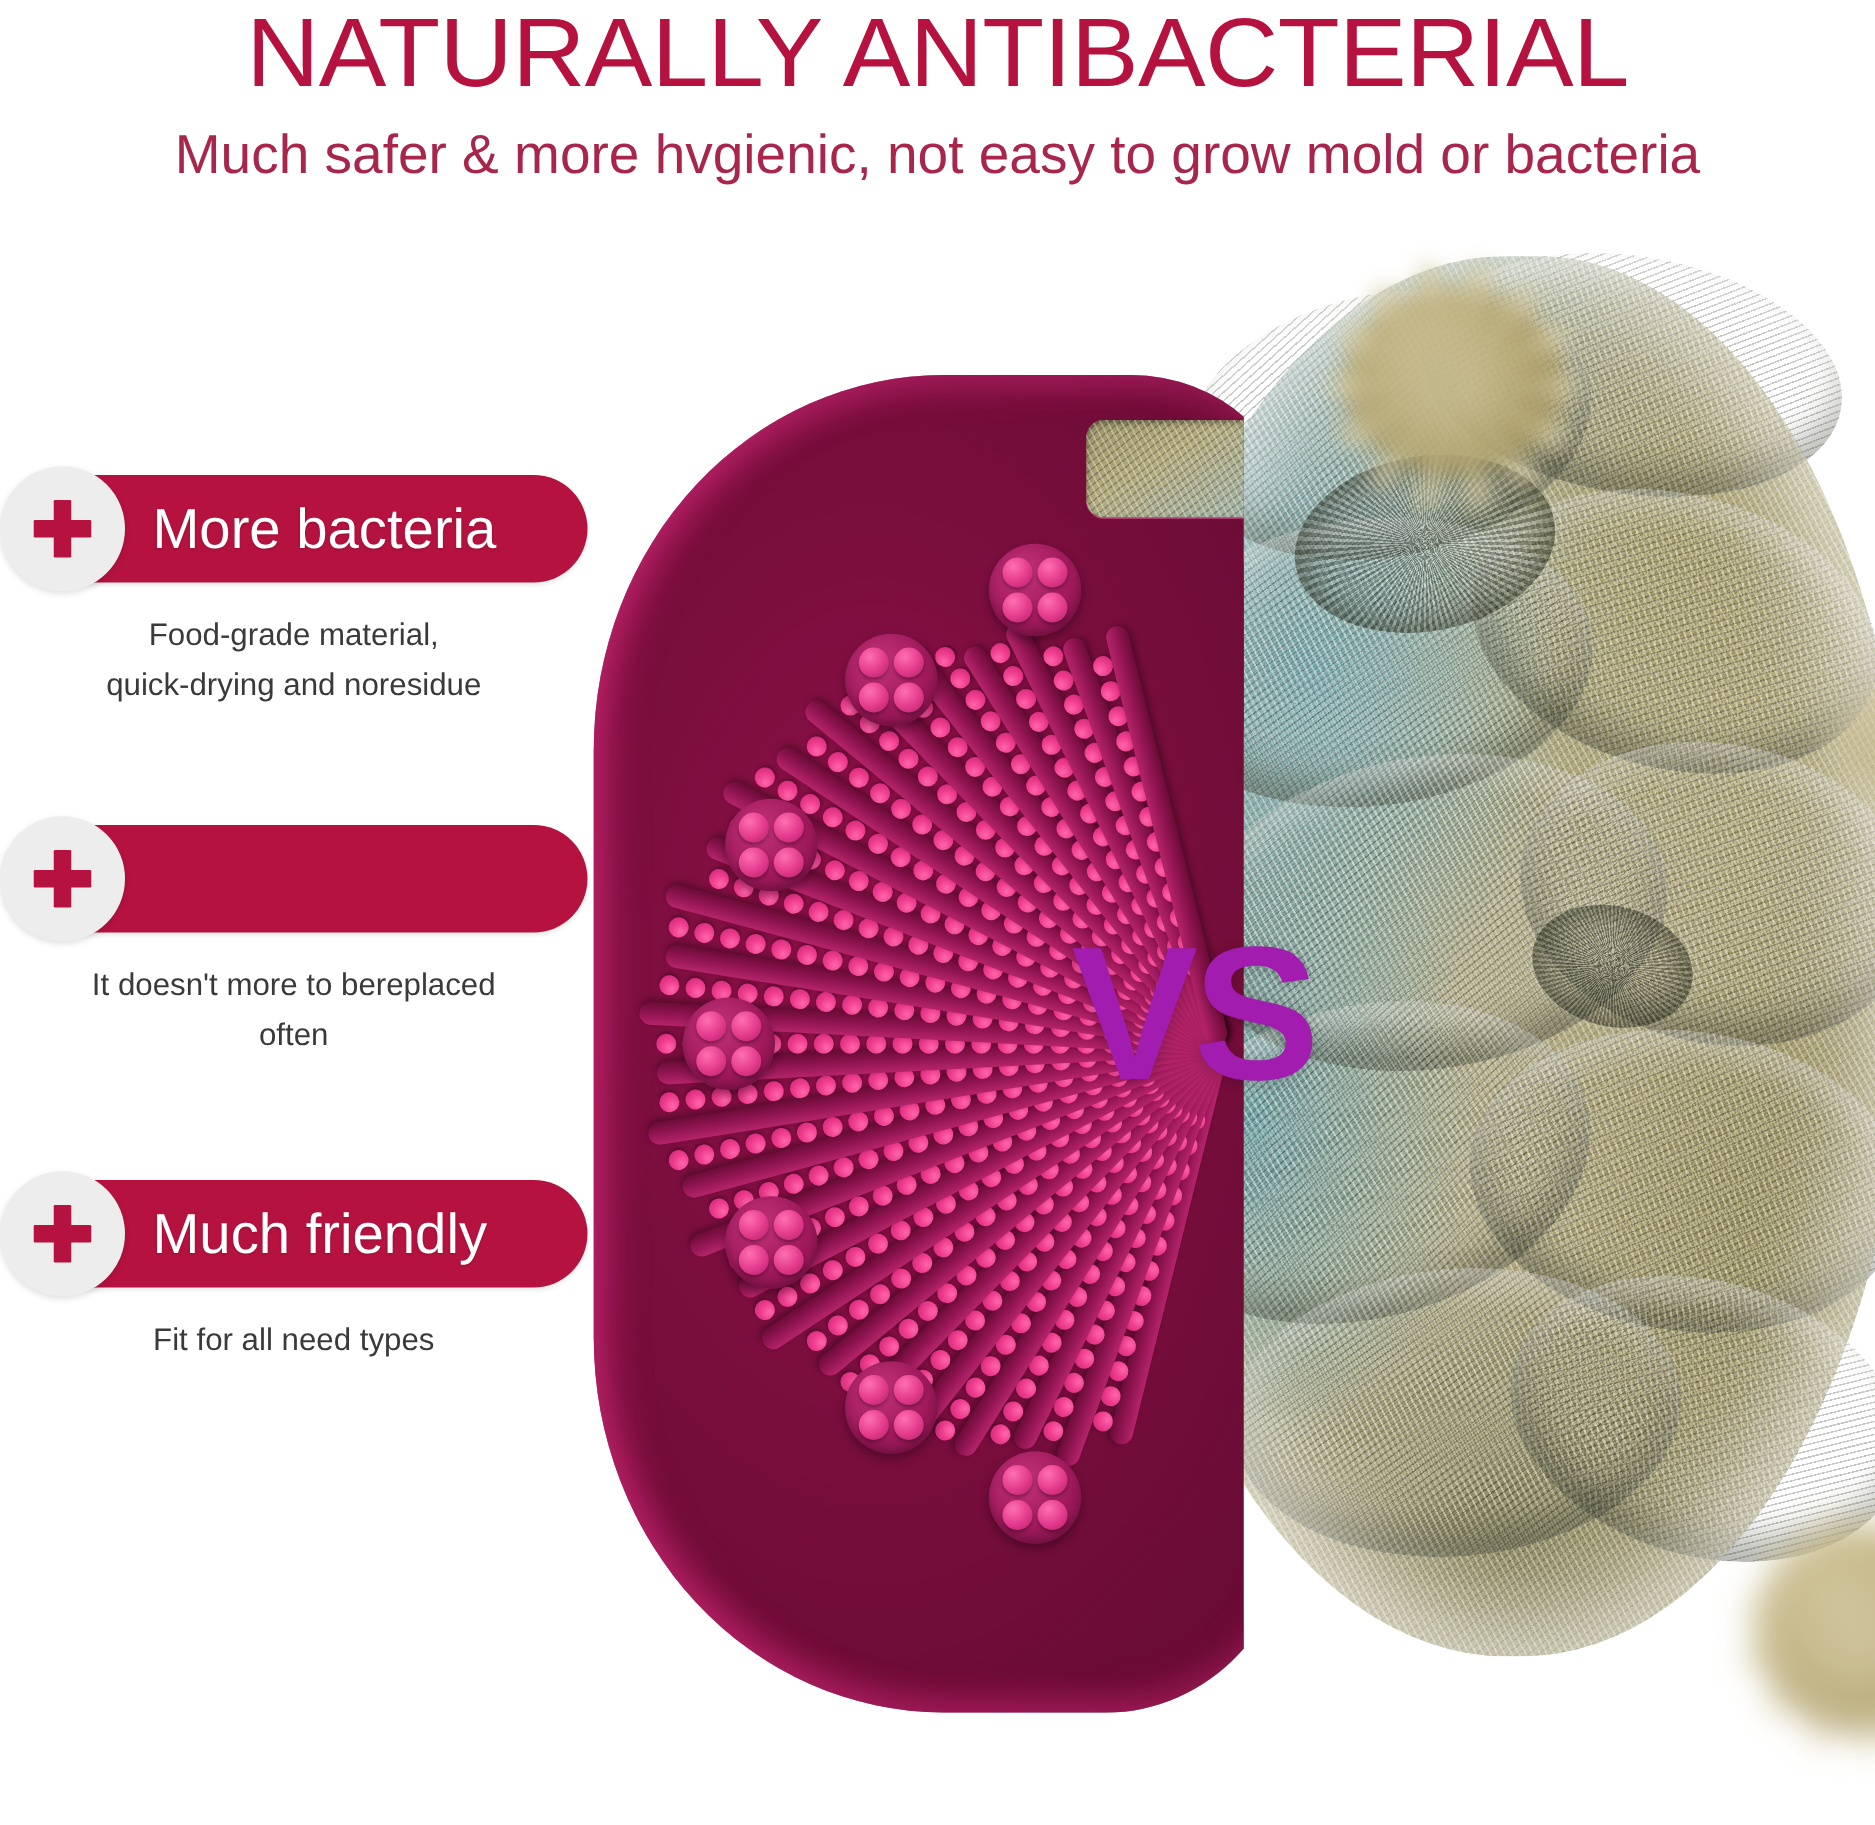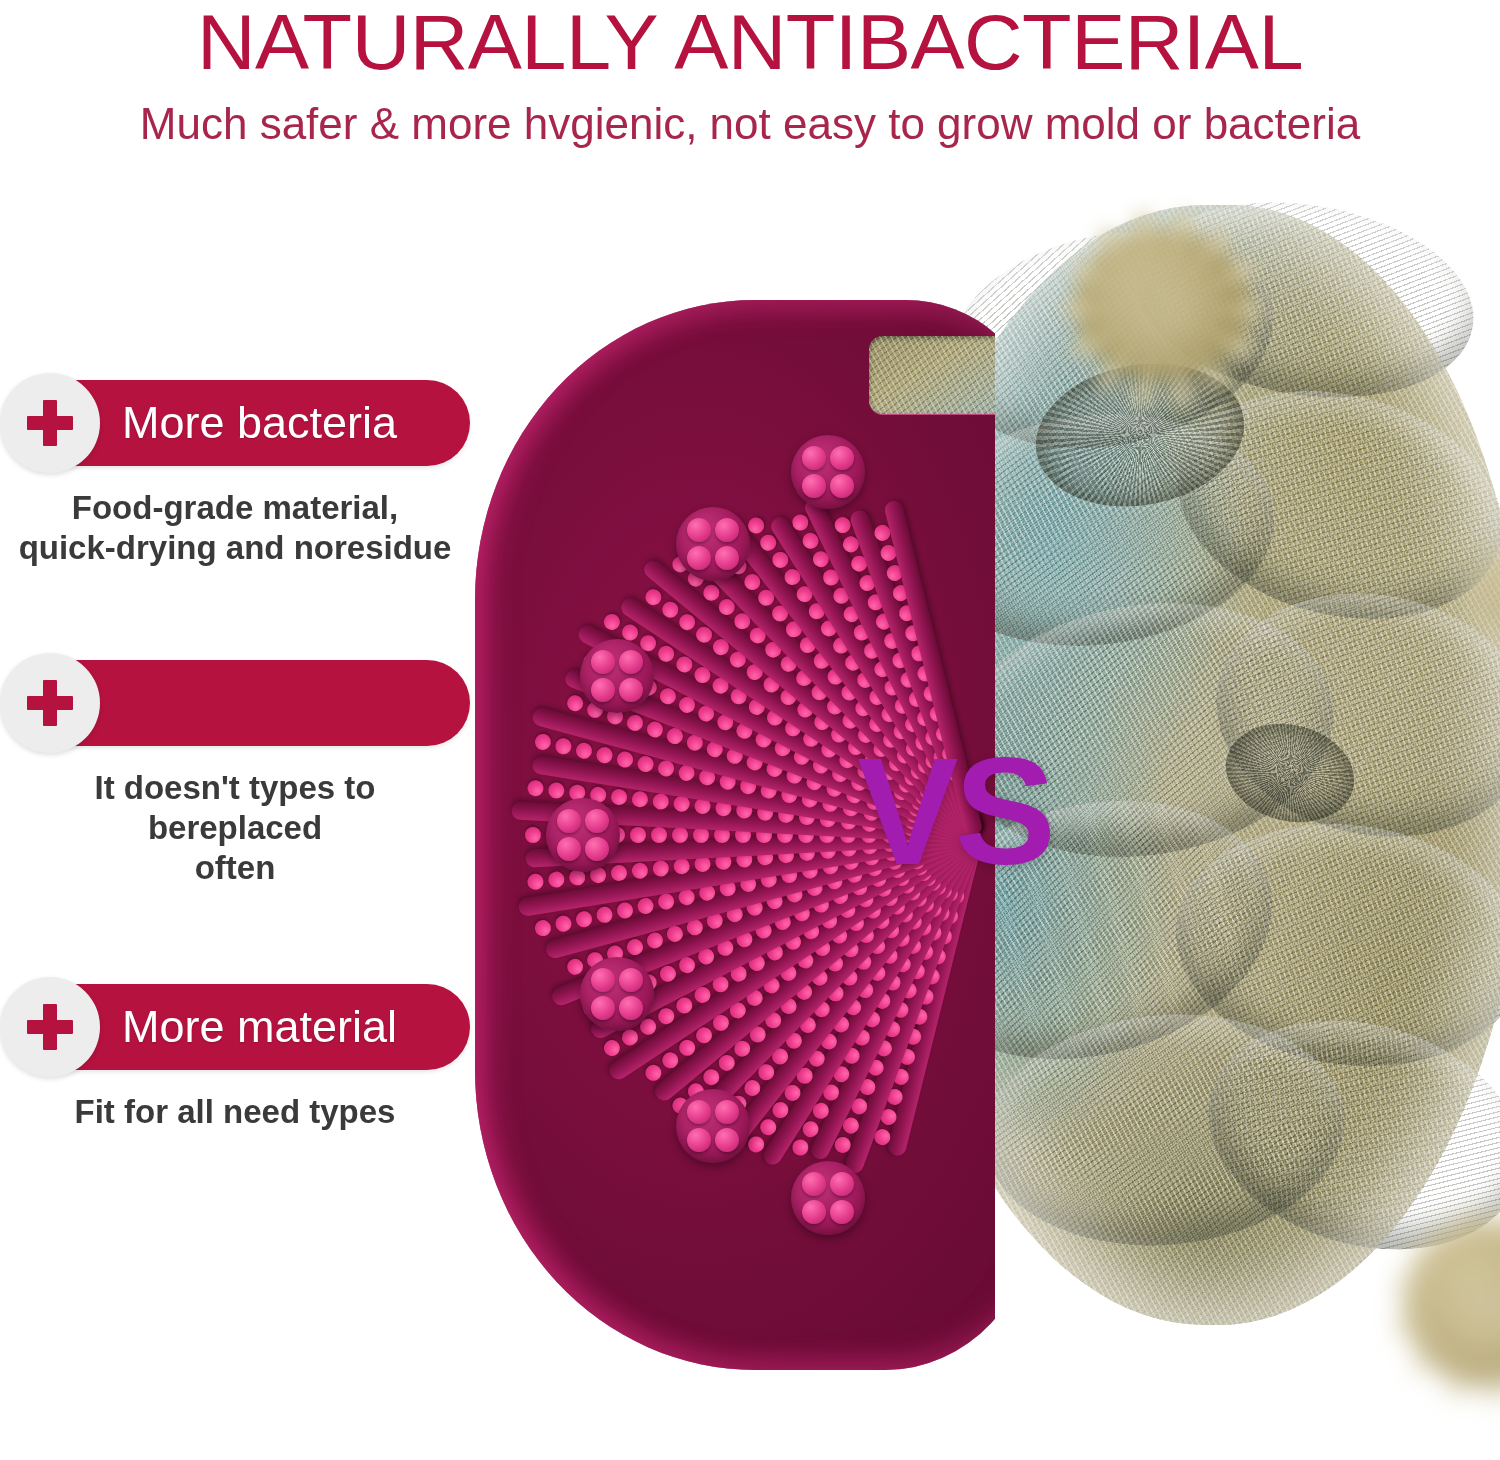--- a/index.html
+++ b/index.html
@@ -60,22 +60,22 @@
   .plus-glyph{position:relative;width:46px;height:46px;}
   .plus-glyph::before,.plus-glyph::after{
     content:"";position:absolute;background:#b5123f;border-radius:1px;
   }
   .plus-glyph::before{left:16px;top:0;width:14px;height:46px;}
   .plus-glyph::after{left:0;top:16px;width:46px;height:14px;}
 
   .feature-desc{
     margin-top:22px;
     text-align:center;
-    font-size:33px;line-height:40px;
-    font-weight:700;
+    font-size:25px;line-height:40px;
+    font-weight:400;
     color:#3a3a3a;
     width:470px;
     padding:0 6px;box-sizing:border-box;
   }
   .f1{margin-top:0;}
   .f2{margin-top:92px;}
   .f3{margin-top:96px;}
 
   
   #stage{
@@ -293,30 +293,30 @@
     <div class="feature-desc" style="white-space:pre-line;">Food-grade material,
 quick-drying and noresidue</div>
   </div>
 
   <div class="feature f2">
     <div class="pill">
       <div class="plus-circle">
         <div class="plus-glyph"></div>
       </div>
     </div>
-    <div class="feature-desc" style="white-space:pre-line;">It doesn't types to bereplaced
+    <div class="feature-desc" style="white-space:pre-line;">It doesn't more to bereplaced
 often</div>
   </div>
 
   <div class="feature f3">
     <div class="pill">
       <div class="plus-circle">
         <div class="plus-glyph"></div>
       </div>
-      <div class="pill-label">More material</div>
+      <div class="pill-label">Much friendly</div>
     </div>
     <div class="feature-desc" style="white-space:pre-line;">Fit for all need types</div>
   </div>
 
 </div>
 
 <div id="stage">
 
   <div id="loofah">
     <div class="puff-base"></div>

